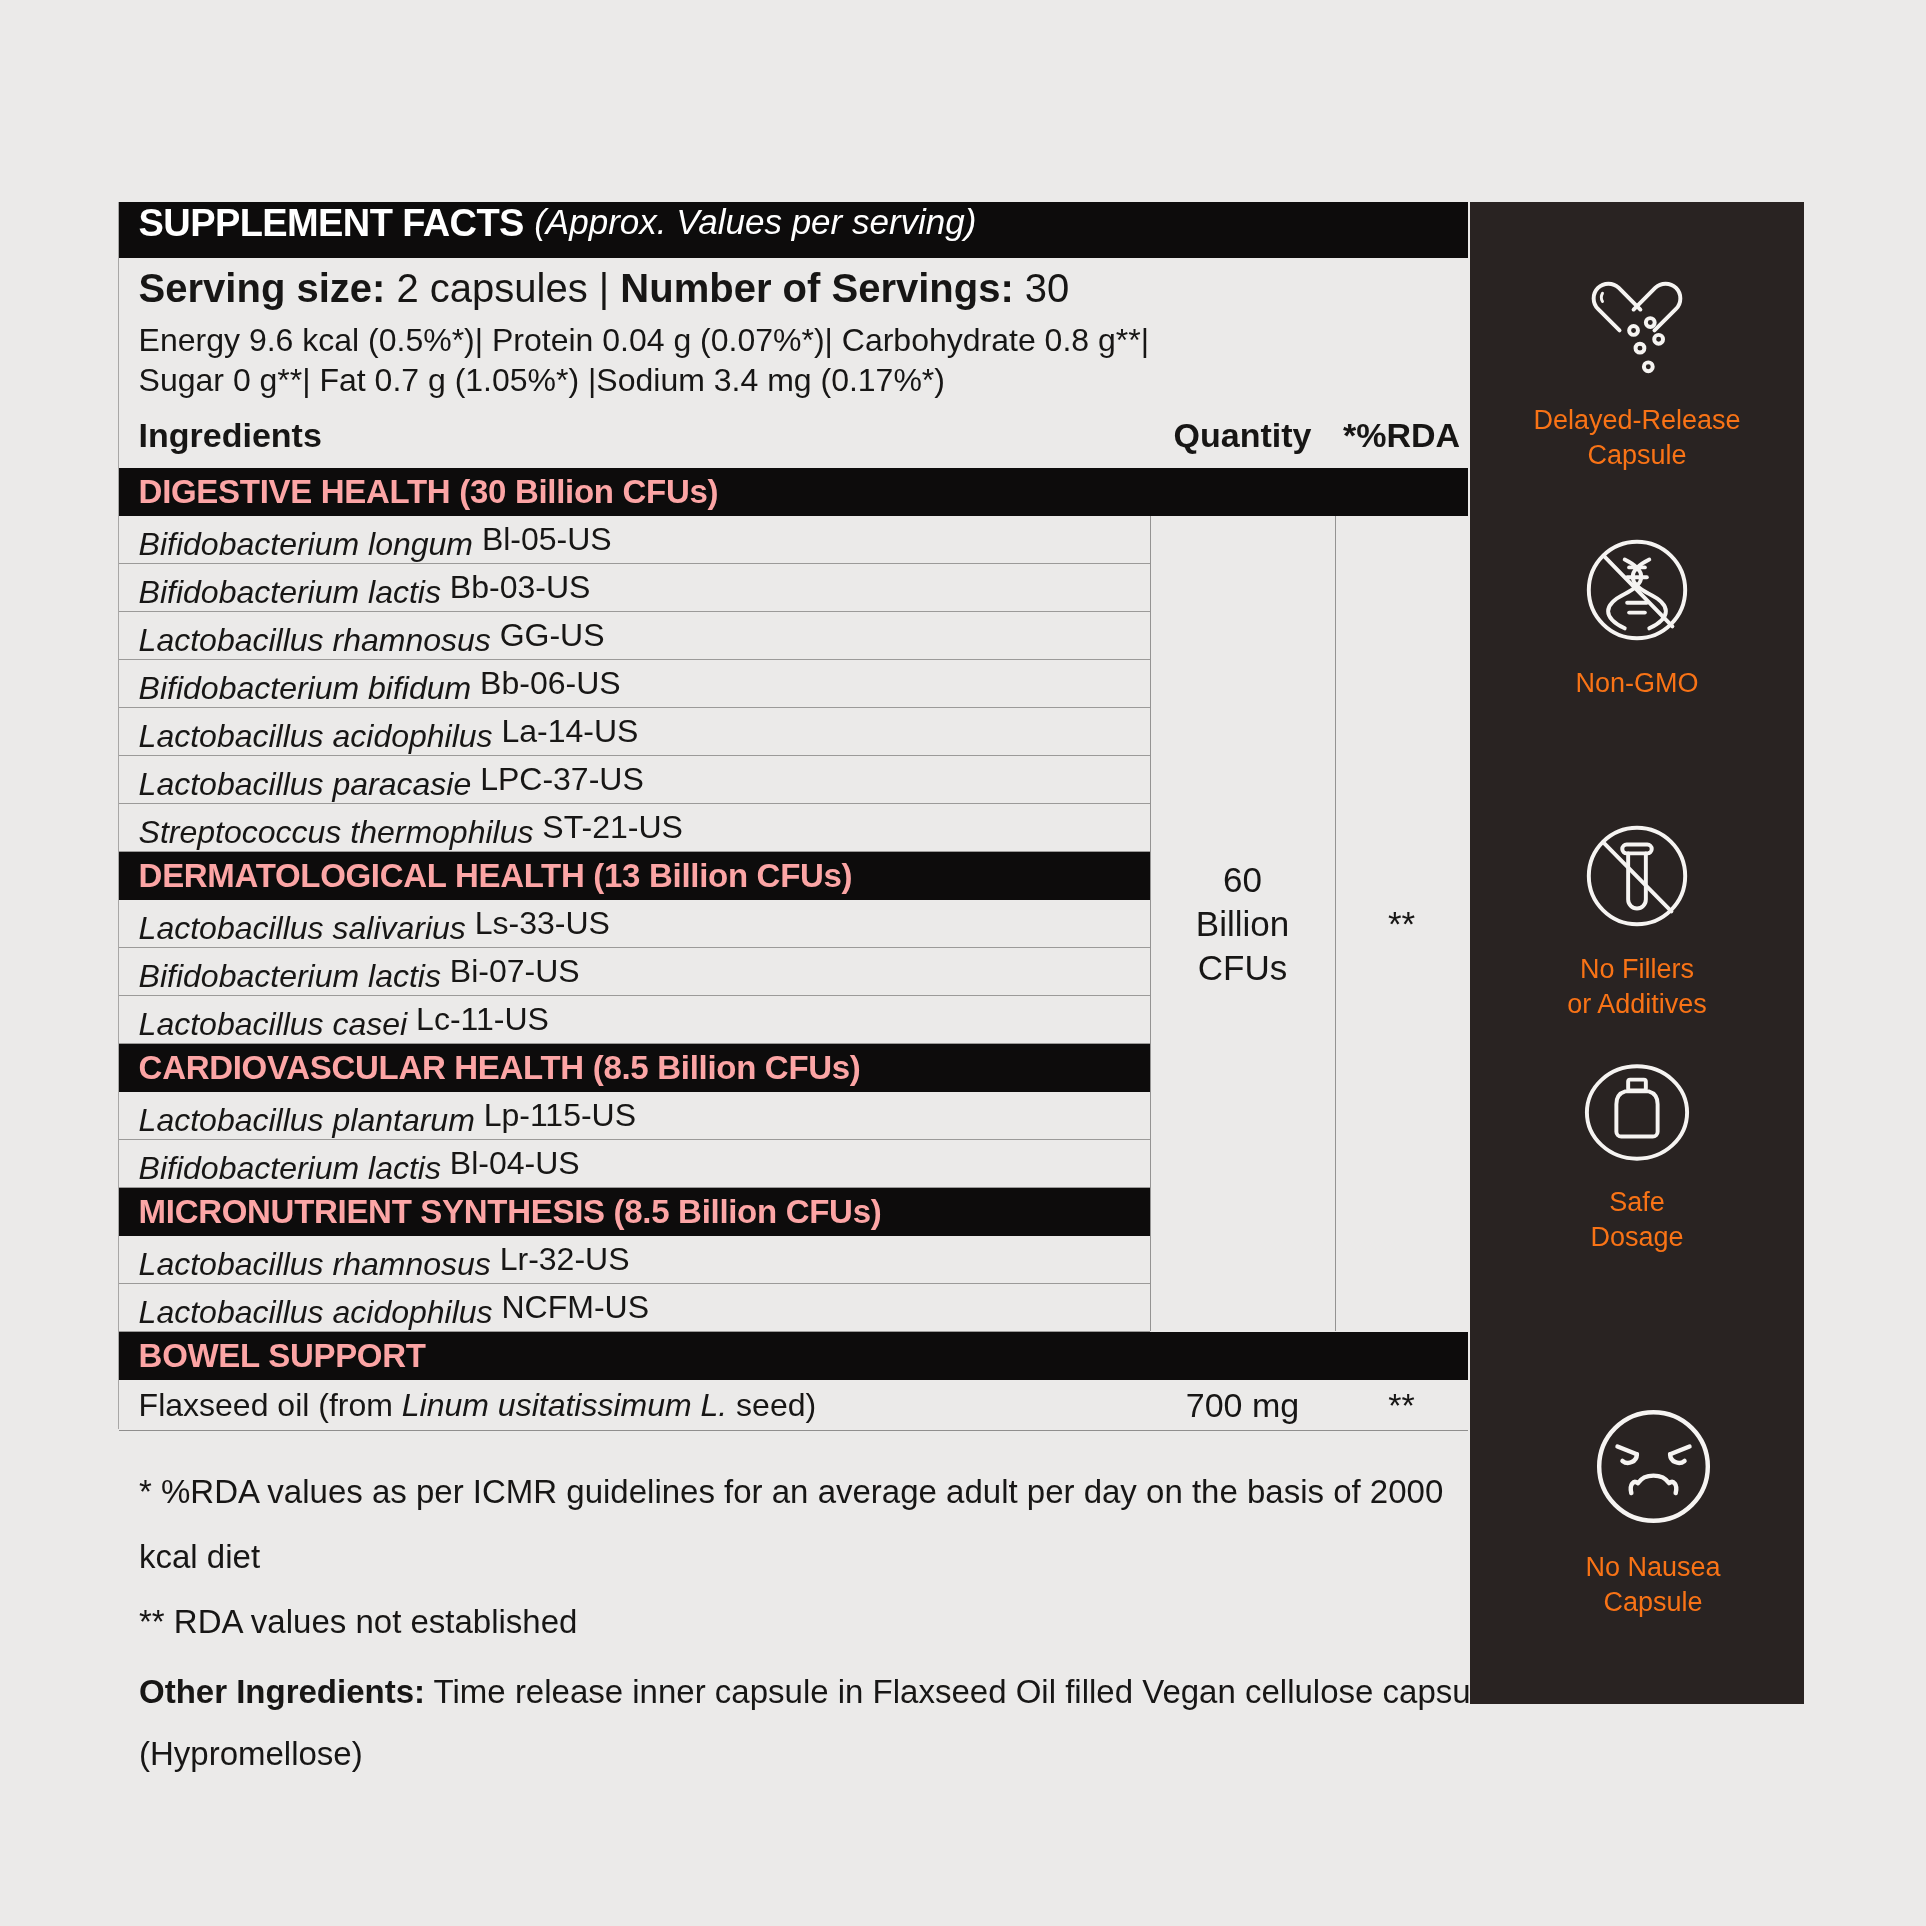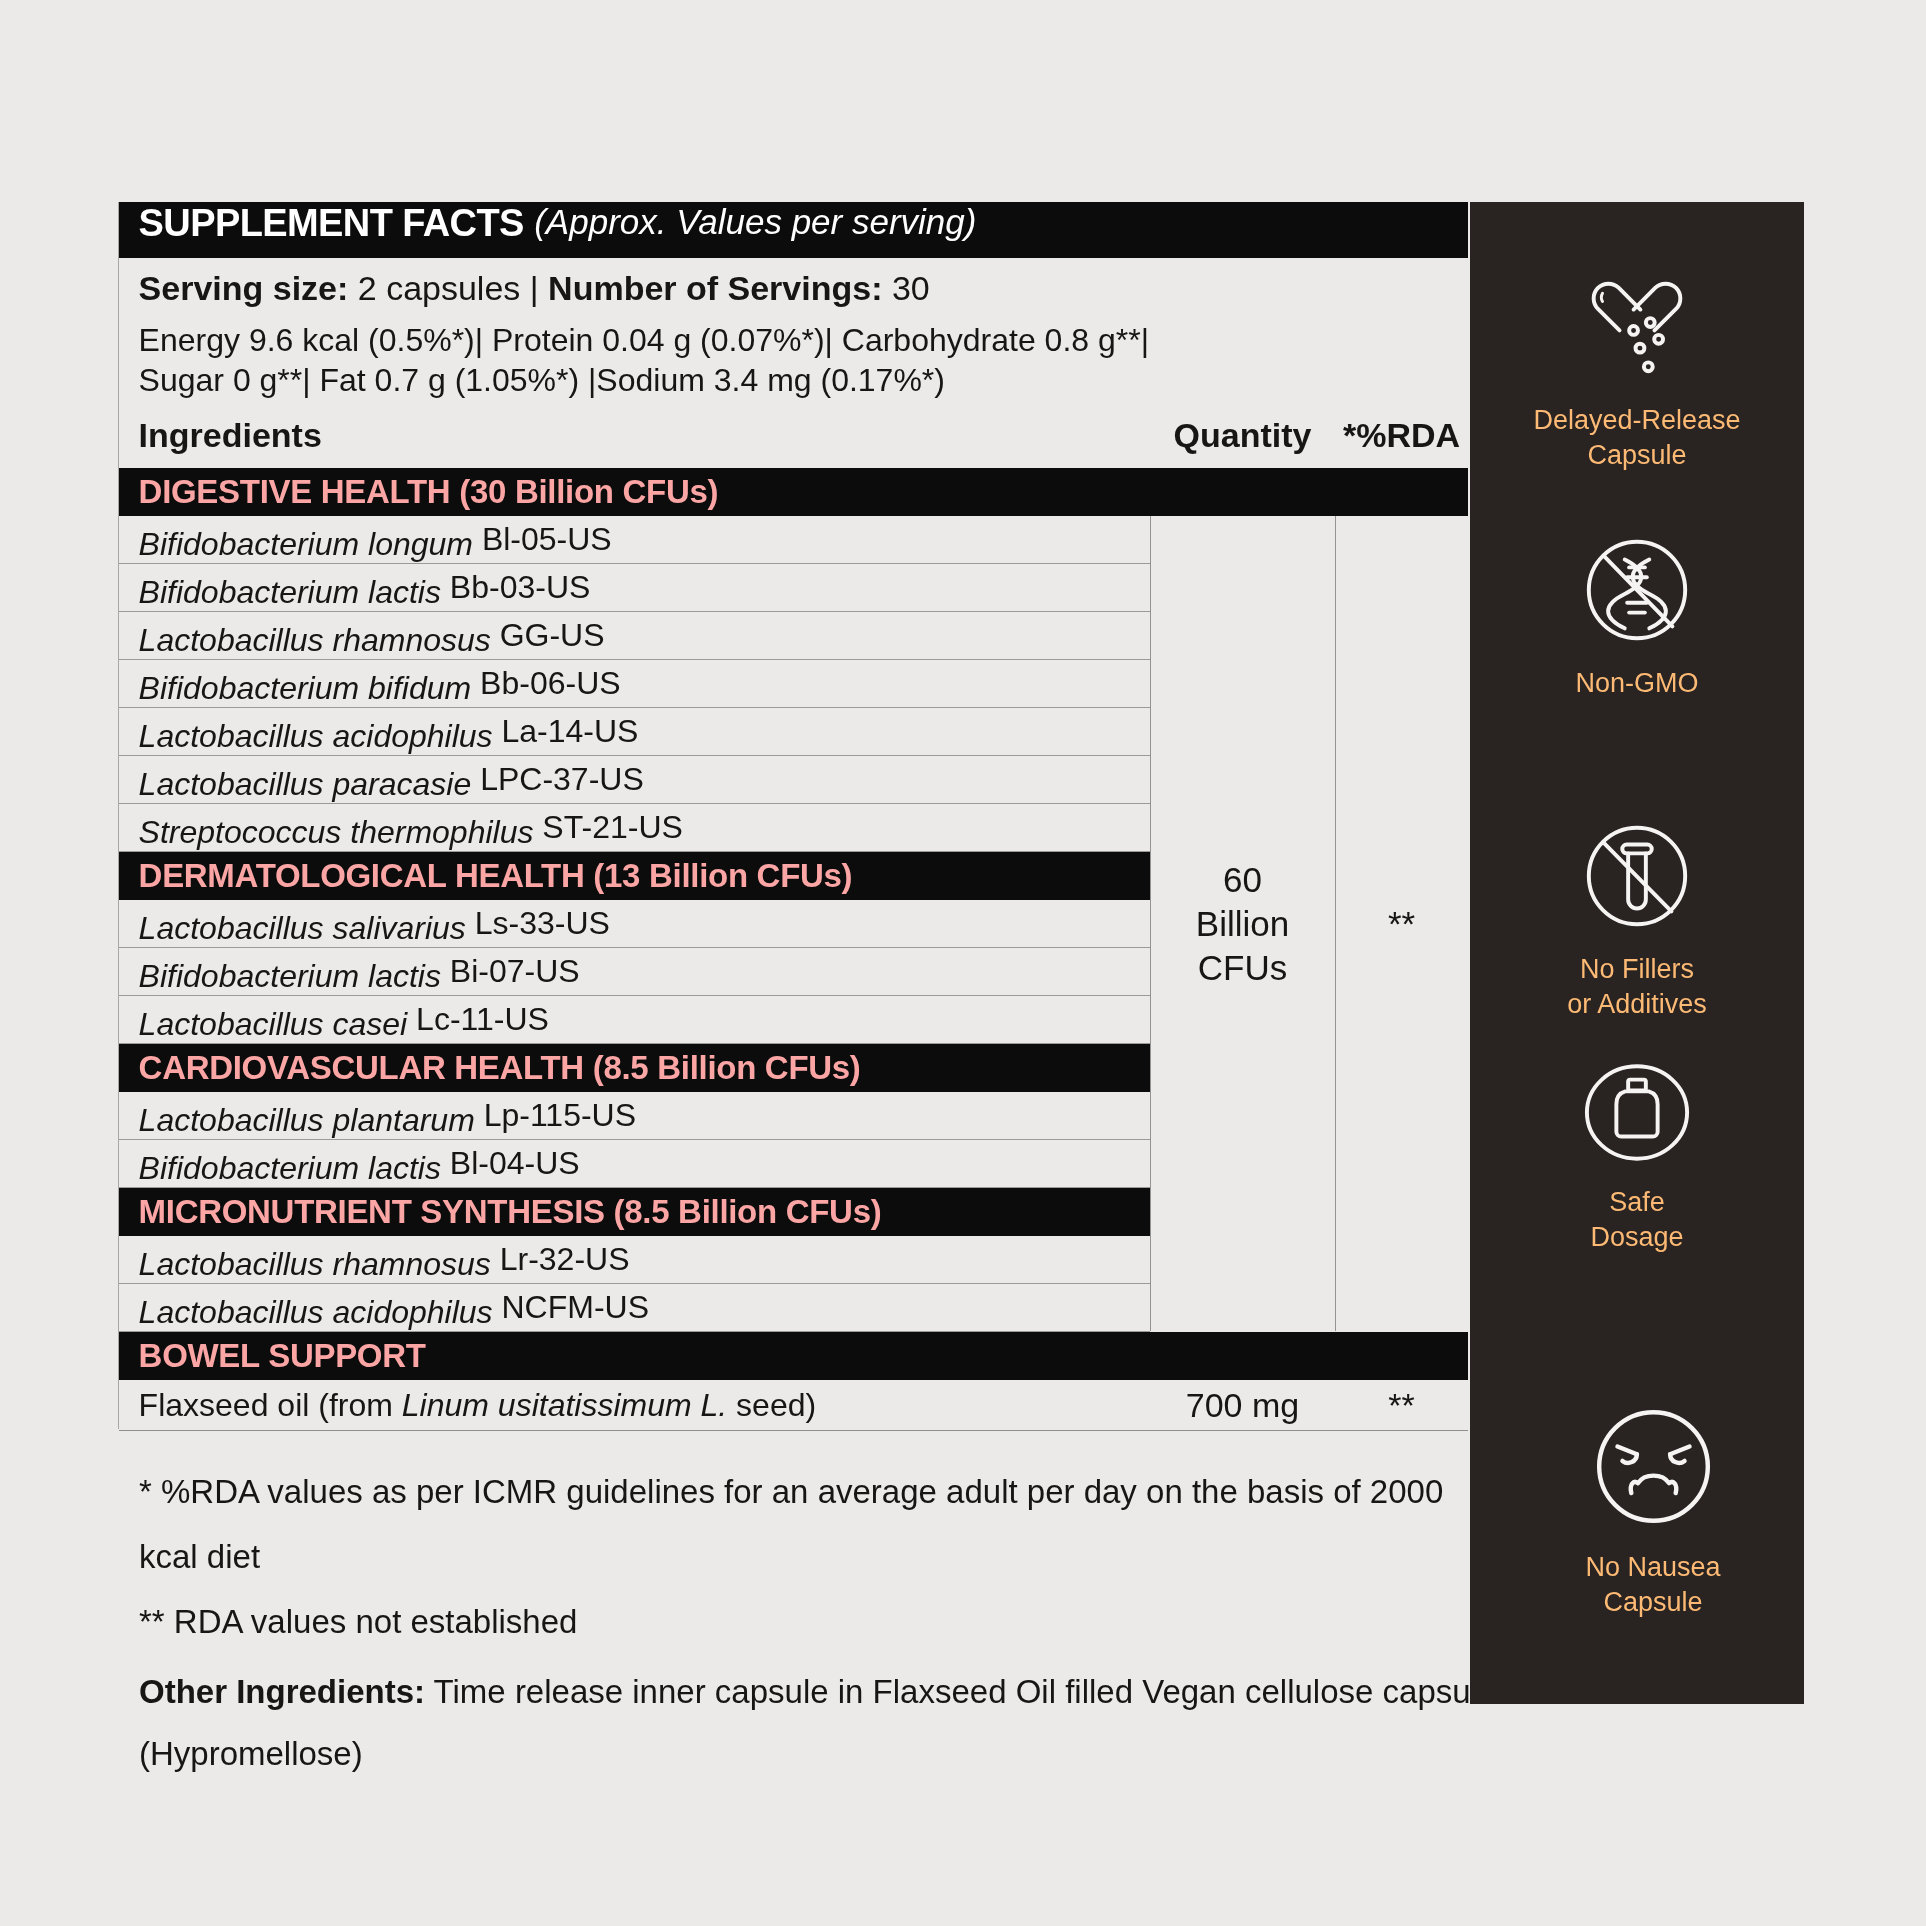--- a/index.html
+++ b/index.html
@@ -4,21 +4,21 @@
 <style>
   html,body{margin:0;padding:0;}
   body{width:1926px;height:1926px;background:#ebeae9;font-family:"Liberation Sans",sans-serif;color:#171615;}
   .page{position:relative;width:1926px;height:1926px;overflow:hidden;}
 
   
   .facts-table{position:absolute;left:118px;top:202px;width:1349px;height:1227px;border-left:1.2px solid #a8a7a6;}
   .title-bar{height:56px;background:#0d0c0c;color:#fff;display:flex;align-items:flex-start;padding-left:19.6px;box-sizing:border-box;white-space:nowrap;}
   .title-bar .t1{font-weight:700;font-size:38px;letter-spacing:-0.6px;}
   .title-bar .t2{font-style:italic;font-size:35px;margin-left:10.4px;}
-  .serving-row{height:60px;display:flex;align-items:center;padding-left:19.6px;font-size:34px;white-space:pre;}
+  .serving-row{height:60px;display:flex;align-items:center;padding-left:19.6px;font-size:40px;white-space:pre;}
   .serving-row b{font-weight:700;}
   .nutrition{height:84px;padding-left:19.6px;font-size:32px;line-height:40px;display:flex;flex-direction:column;justify-content:center;}
   .col-head{position:relative;height:66px;}
   .col-head .ing{position:absolute;left:19.6px;top:0;height:100%;display:flex;align-items:center;font-weight:700;font-size:34px;}
   .col-head .qty,.col-head .rda{position:absolute;top:0;height:100%;display:flex;align-items:center;justify-content:center;font-weight:700;font-size:34px;}
   .col-head .qty{left:1031px;width:185px;}
   .col-head .rda{left:1216px;width:133px;}
 
   .sec-bar{height:48px;background:#0d0c0c;color:#fca5a5;display:flex;align-items:center;padding-left:19.6px;box-sizing:border-box;font-weight:700;font-size:33px;letter-spacing:-0.3px;white-space:nowrap;}
   .sec-bar.partial{width:1031px;}
@@ -40,21 +40,21 @@
 
   
   .footnotes{position:absolute;left:139px;top:1459px;width:1358px;font-size:33px;line-height:65px;}
   .footnotes p{margin:0;}
   .other-ing{position:absolute;left:139px;top:1661px;width:1410px;font-size:33px;line-height:62px;margin:0;}
   .other-ing b{font-weight:700;}
 
   
   .sidebar{position:absolute;left:1470px;top:202px;width:334px;height:1502px;background:#292322;}
   .feature{position:absolute;left:0;width:100%;display:flex;flex-direction:column;align-items:center;}
-  .feature .f-label{margin-top:17.3px;color:#fdba74;font-size:27px;line-height:35px;text-align:center;white-space:pre-line;}
+  .feature .f-label{margin-top:17.3px;color:#f97316;font-size:27px;line-height:35px;text-align:center;white-space:pre-line;}
   .feature svg{display:block;}
 </style>
 </head>
 <body>
 
 <div class="page">
 
   <div class="facts-table">
 
     <div class="title-bar">

